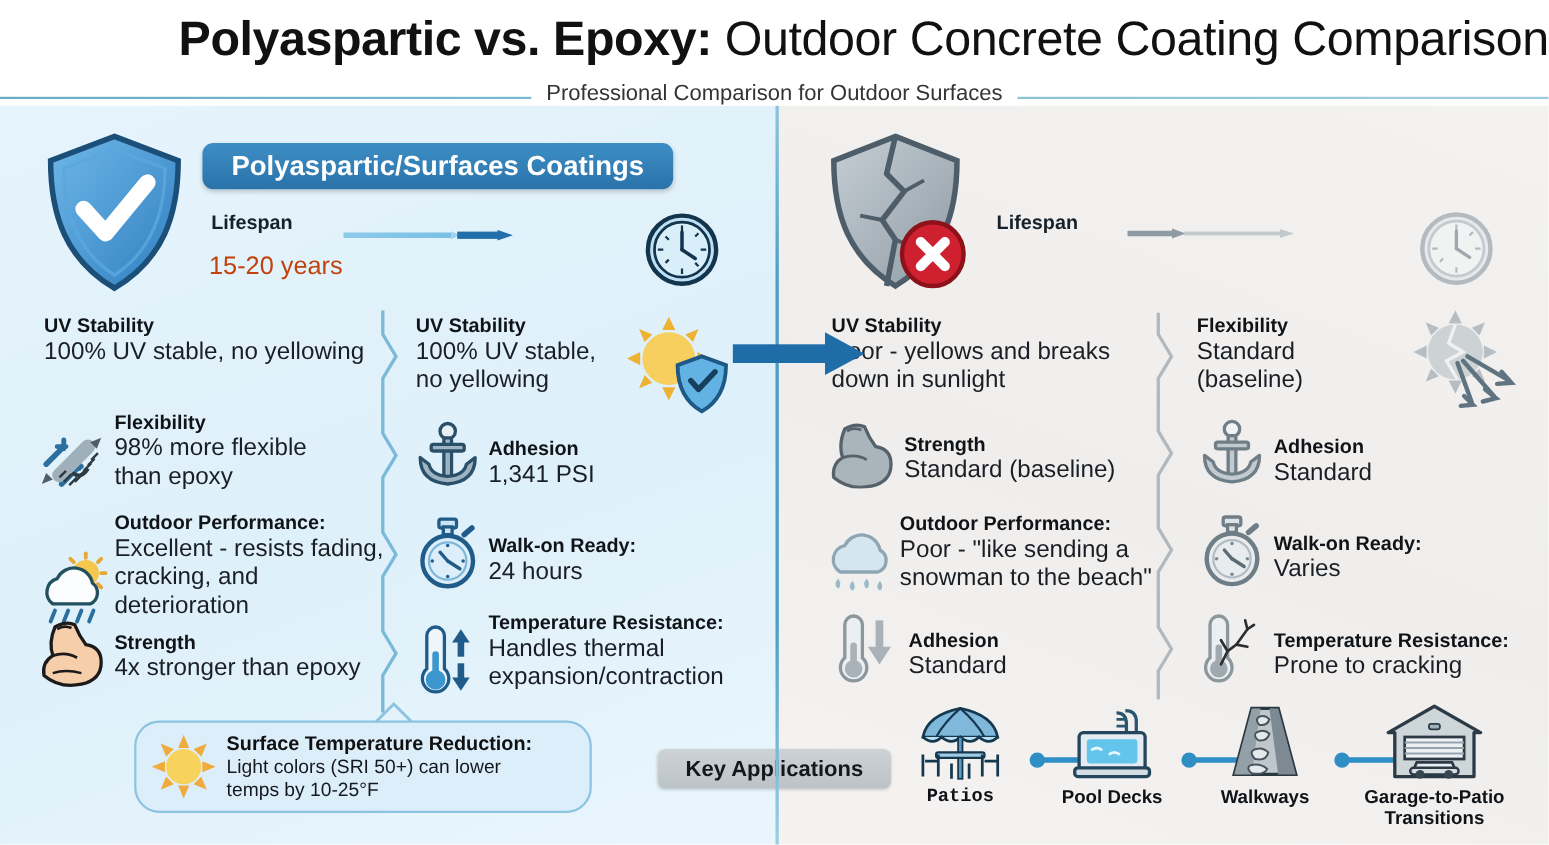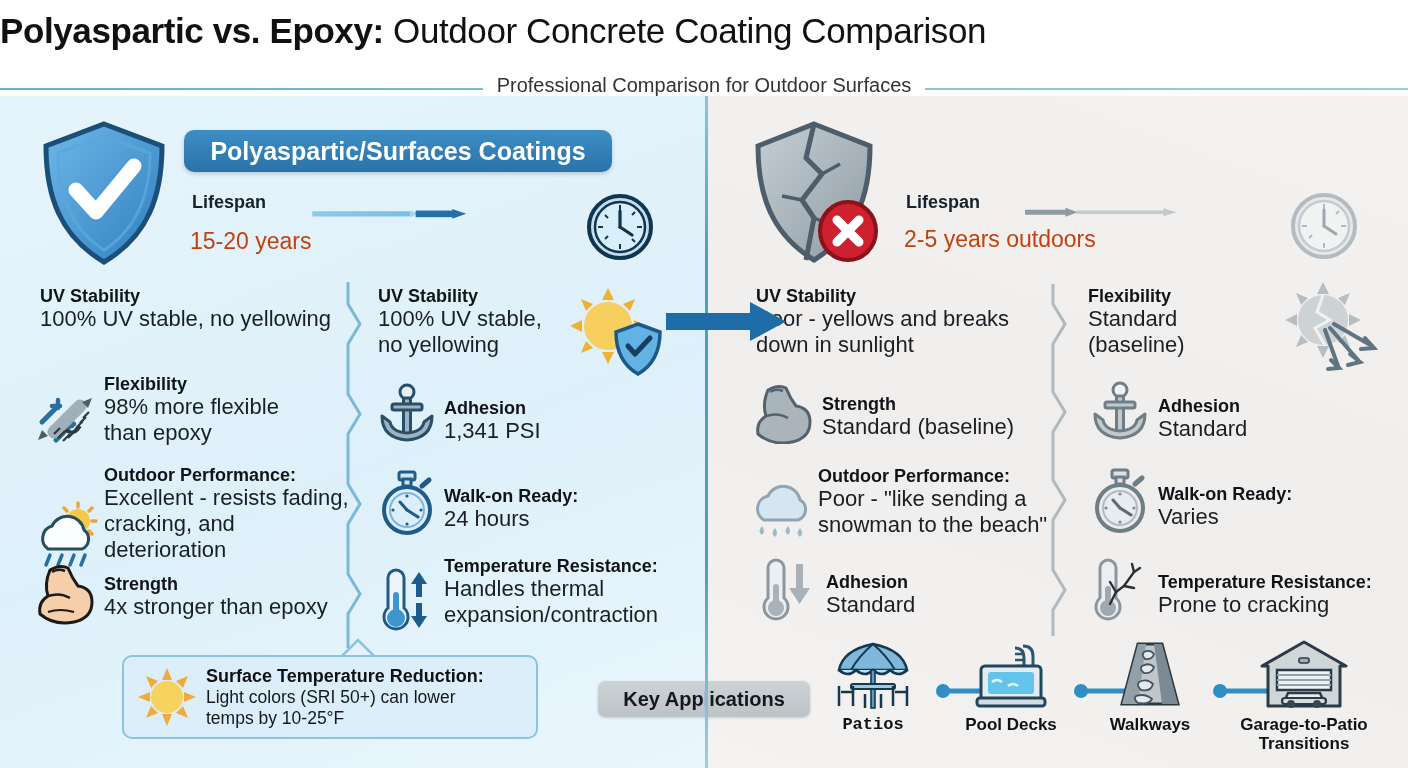--- a/index.html
+++ b/index.html
@@ -6,22 +6,22 @@
   html,body { width:1408px; height:768px; overflow:hidden; }
   body {
     font-family: "Liberation Sans", sans-serif;
     background:#ffffff;
     position:relative;
   }
   #root { position:relative; width:1408px; height:768px; overflow:hidden; background:#fff; }
 
   
   .header { position:absolute; left:0; top:0; width:1408px; height:96px; background:#ffffff; z-index:20; }
-  .title { position:absolute; left:0; top:12px; width:1408px; text-align:left;
-           font-size:35px; line-height:1.1; letter-spacing:-0.4px; color:#111; white-space:nowrap; }
+  .title { position:absolute; left:0; top:12px; width:1408px; text-align:right;
+           font-size:44px; line-height:1.1; letter-spacing:-0.4px; color:#111; white-space:nowrap; }
   .title .b { font-weight:bold; }
   .title .n { font-weight:400; }
   .subtitle { position:absolute; left:0; top:74px; width:1408px; text-align:center;
               font-size:20px; color:#333; z-index:3; }
   .subtitle span { background:#fff; padding:0 14px; }
   .hrule { position:absolute; left:0; top:88px; width:1408px; height:2px;
            background:linear-gradient(90deg,#67aecb 0%, #7fbcd4 45%, #9fcde0 100%); z-index:2; }
 
   
   .panel-left { position:absolute; left:0; top:90px; width:706px; height:678px;
@@ -51,21 +51,21 @@
   .item .txt { padding-top:2px; }
   .item .h { font-size:18px; font-weight:bold; color:#101418; line-height:1.12; white-space:nowrap;}
   .item .d { font-size:22px; color:#1a1f25; line-height:1.18; }
   .item.noicon .txt { padding-top:0; }
 
   
   .zig { position:absolute; }
 
   
   .callout { position:absolute; left:122px; top:655px; width:416px; height:84px;
-             background:#ddeefb; border:2px solid #8cc3e0; border-radius:10px;
+             background:#ddeefb; border:2px solid #8cc3e0; border-radius:23px;
              display:flex; align-items:center; padding:0 10px 0 12px; }
   .callout .ct .h { font-size:18px; font-weight:bold; color:#111; }
   .callout .ct .d { font-size:17.5px; color:#15191e; line-height:1.18; }
   .callout-tail { position:absolute; left:338px; top:638px; width:40px; height:20px; }
 
   
   .kabadge { position:absolute; left:598px; top:681px; width:212px; height:36px;
              background:linear-gradient(180deg,#cdd2d5 0%, #bcc3c7 100%); border-radius:7px;
              display:flex; align-items:center; justify-content:center;
              font-size:20px; font-weight:bold; color:#14181c; box-shadow:0 1px 3px rgba(0,0,0,.16); }
@@ -150,21 +150,20 @@
     <line x1="38" y1="35" x2="50" y2="43" stroke="#12344d" stroke-width="3.2" stroke-linecap="round"></line>
   </svg>
 
   <div class="lifespan-label" style="left:906px; top:192px;">Lifespan</div>
   <svg class="lifebar" style="left:904px; top:207px;" width="396" height="36" viewBox="0 0 396 36">
     <rect x="0" y="7" width="108" height="13" rx="2" fill="#8d9ba5"></rect>
     <path d="M104 2 L136 13.5 L104 25 Z" fill="#8d9ba5"></path>
     <rect x="132" y="9" width="228" height="9" fill="#c3cace"></rect>
     <path d="M356 3 L390 13.5 L356 24 Z" fill="#c3cace"></path>
   </svg>
-  <div class="lifespan-value" style="left:904px; top:226px;">2-5 years outdoors</div>
   <svg class="zig" style="left:1286px; top:190px;" width="76" height="72" viewBox="0 0 76 72">
     <circle cx="38" cy="36" r="31" fill="#e6e8e9" stroke="#b3bbc0" stroke-width="4"></circle>
     <circle cx="38" cy="36" r="25" fill="#f1f2f2" stroke="#c4cbd0" stroke-width="2.5"></circle>
     <g stroke="#b3bbc0" stroke-width="2">
       <line x1="38" y1="14" x2="38" y2="19"></line>
         <line x1="38" y1="53" x2="38" y2="58"></line>
       <line x1="16" y1="36" x2="21" y2="36"></line>
         <line x1="55" y1="36" x2="60" y2="36"></line>
       <line x1="53" y1="21" x2="50" y2="24"></line>
         <line x1="23" y1="48" x2="26" y2="45"></line>

